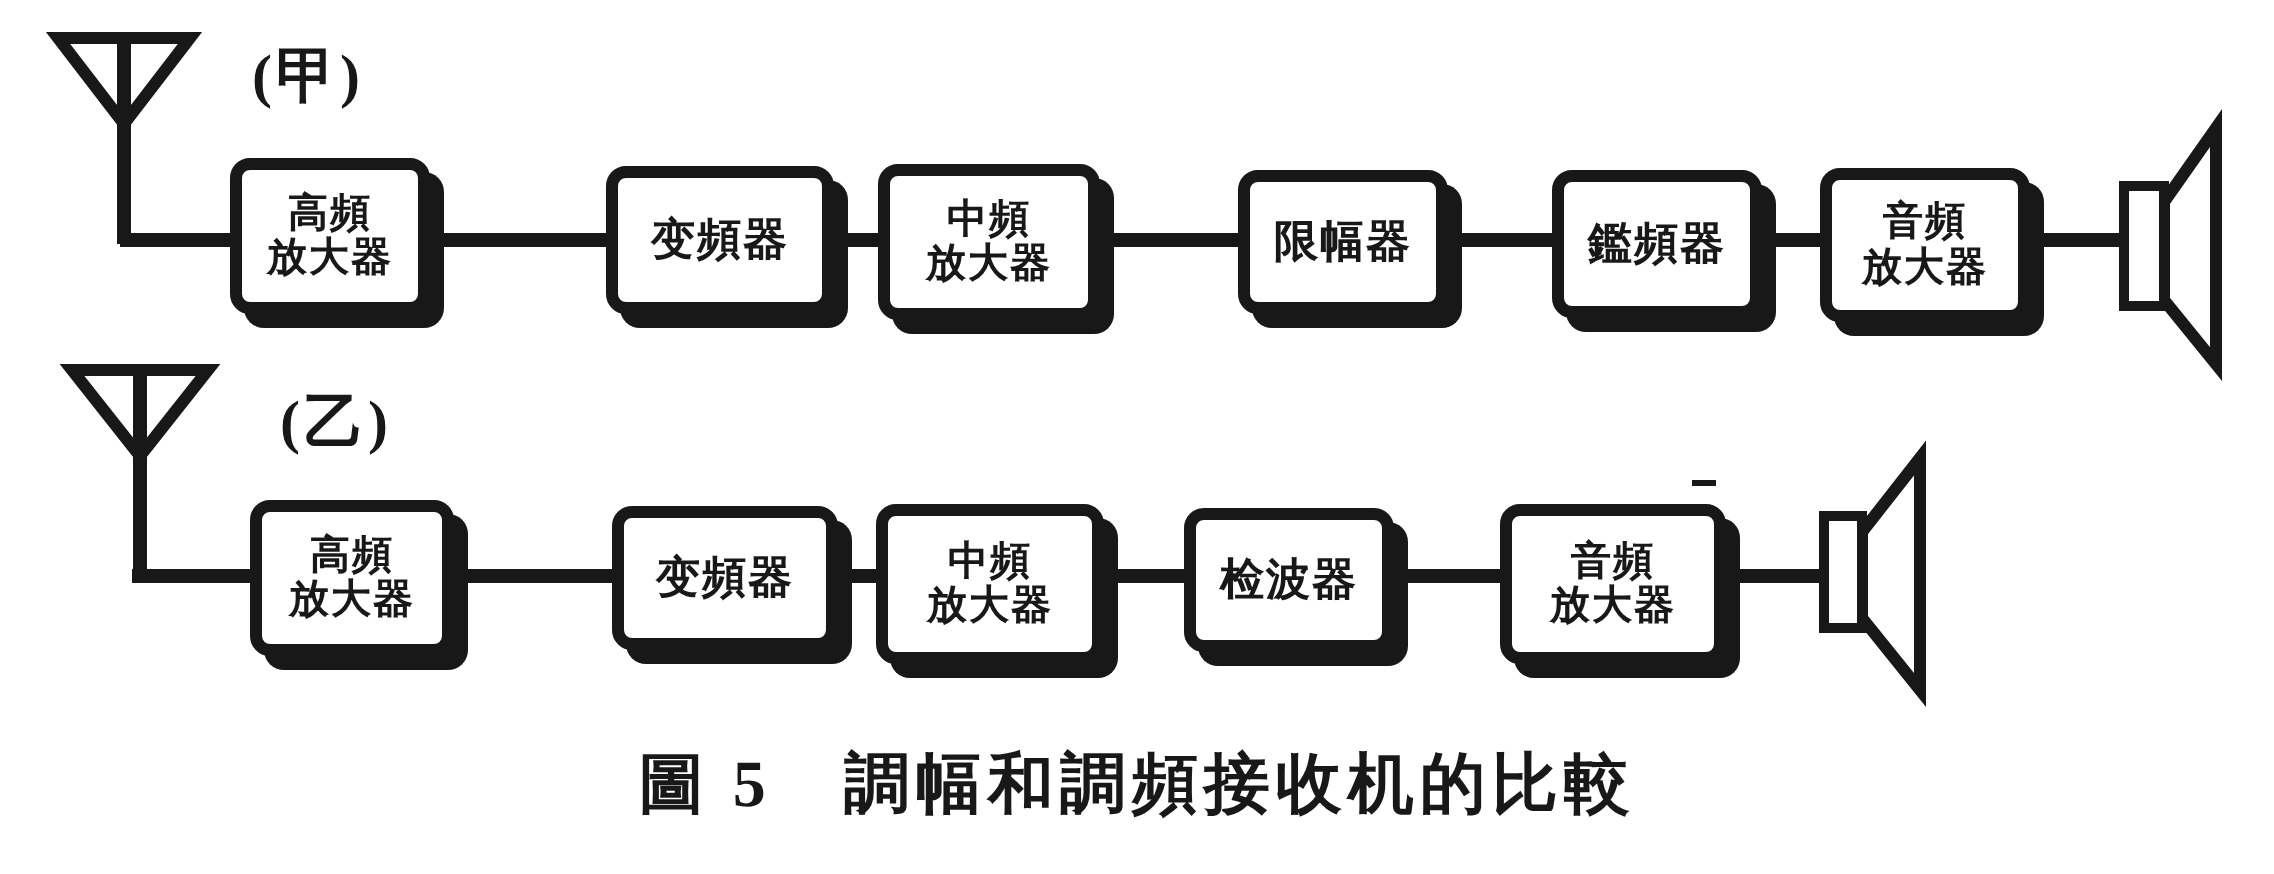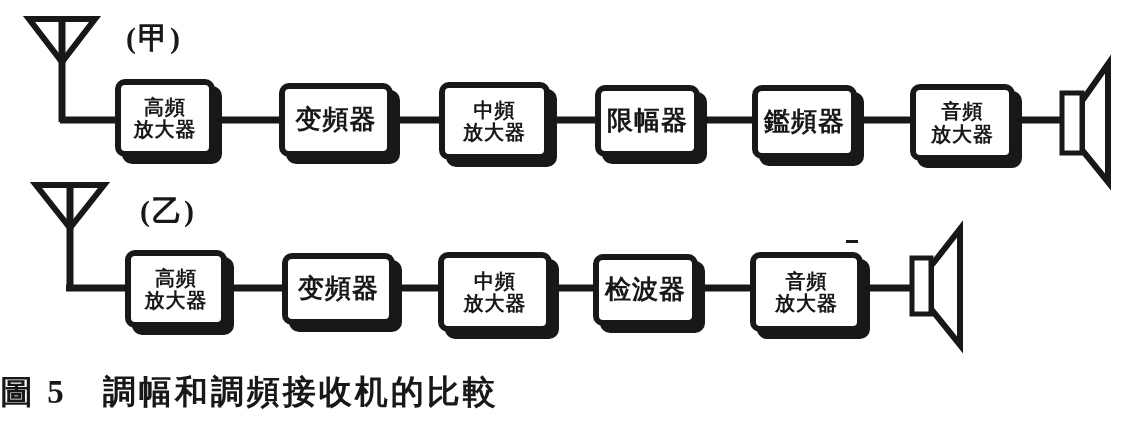--- a/index.html
+++ b/index.html
@@ -23,28 +23,28 @@
     border-radius:10px;
     box-shadow:7px 7px 0 var(--ink);
     display:flex;align-items:center;justify-content:center;
     text-align:center;font-weight:700;
     white-space:pre-line;
     line-height:1.12;
     letter-spacing:1px;
     color:var(--ink);
   }
   .block.two{font-size:20px;}
-  .block.one{font-size:26px;}
+  .block.one{font-size:22px;margin-left:24px;}
   .rowlabel{
     position:absolute;z-index:3;
     font-size:30px;font-weight:700;letter-spacing:2px;
   }
   .caption{
     position:absolute;z-index:3;left:0;width:100%;top:370px;
-    text-align:left;font-size:33px;font-weight:700;letter-spacing:3px;
+    text-align:center;font-size:33px;font-weight:700;letter-spacing:3px;
   }
   .speck{
     position:absolute;z-index:3;background:var(--ink);
   }
 </style>
 </head>
 <body>
 
 <div id="figure">
 
@@ -86,21 +86,21 @@
   <div class="block one" style="left:752px;top:85px;width:105px;height:74px;">鑑頻器</div>
   <div class="block one" style="left:595px;top:85px;width:105px;height:72px;">限幅器</div>
   <div class="block two" style="left:910px;top:84px;width:105px;height:77px;">音頻
 放大器</div>
 
   <div class="block two" style="left:125px;top:250px;width:102px;height:78px;">高頻
 放大器</div>
   <div class="block one" style="left:282px;top:253px;width:113px;height:72px;">变頻器</div>
   <div class="block two" style="left:438px;top:252px;width:114px;height:80px;">中頻
 放大器</div>
-  <div class="block one" style="left:593px;top:254px;width:105px;height:72px;">检波器</div>
+  <div class="block one" style="left:568px;top:254px;width:105px;height:72px;">检波器</div>
   <div class="block two" style="left:750px;top:252px;width:113px;height:80px;">音頻
 放大器</div>
 
   <div class="speck" style="left:846px;top:240px;width:12px;height:3px;"></div>
 
   <div class="caption">圖 5　調幅和調頻接收机的比較</div>
 
 </div>
 
 </body></html>

